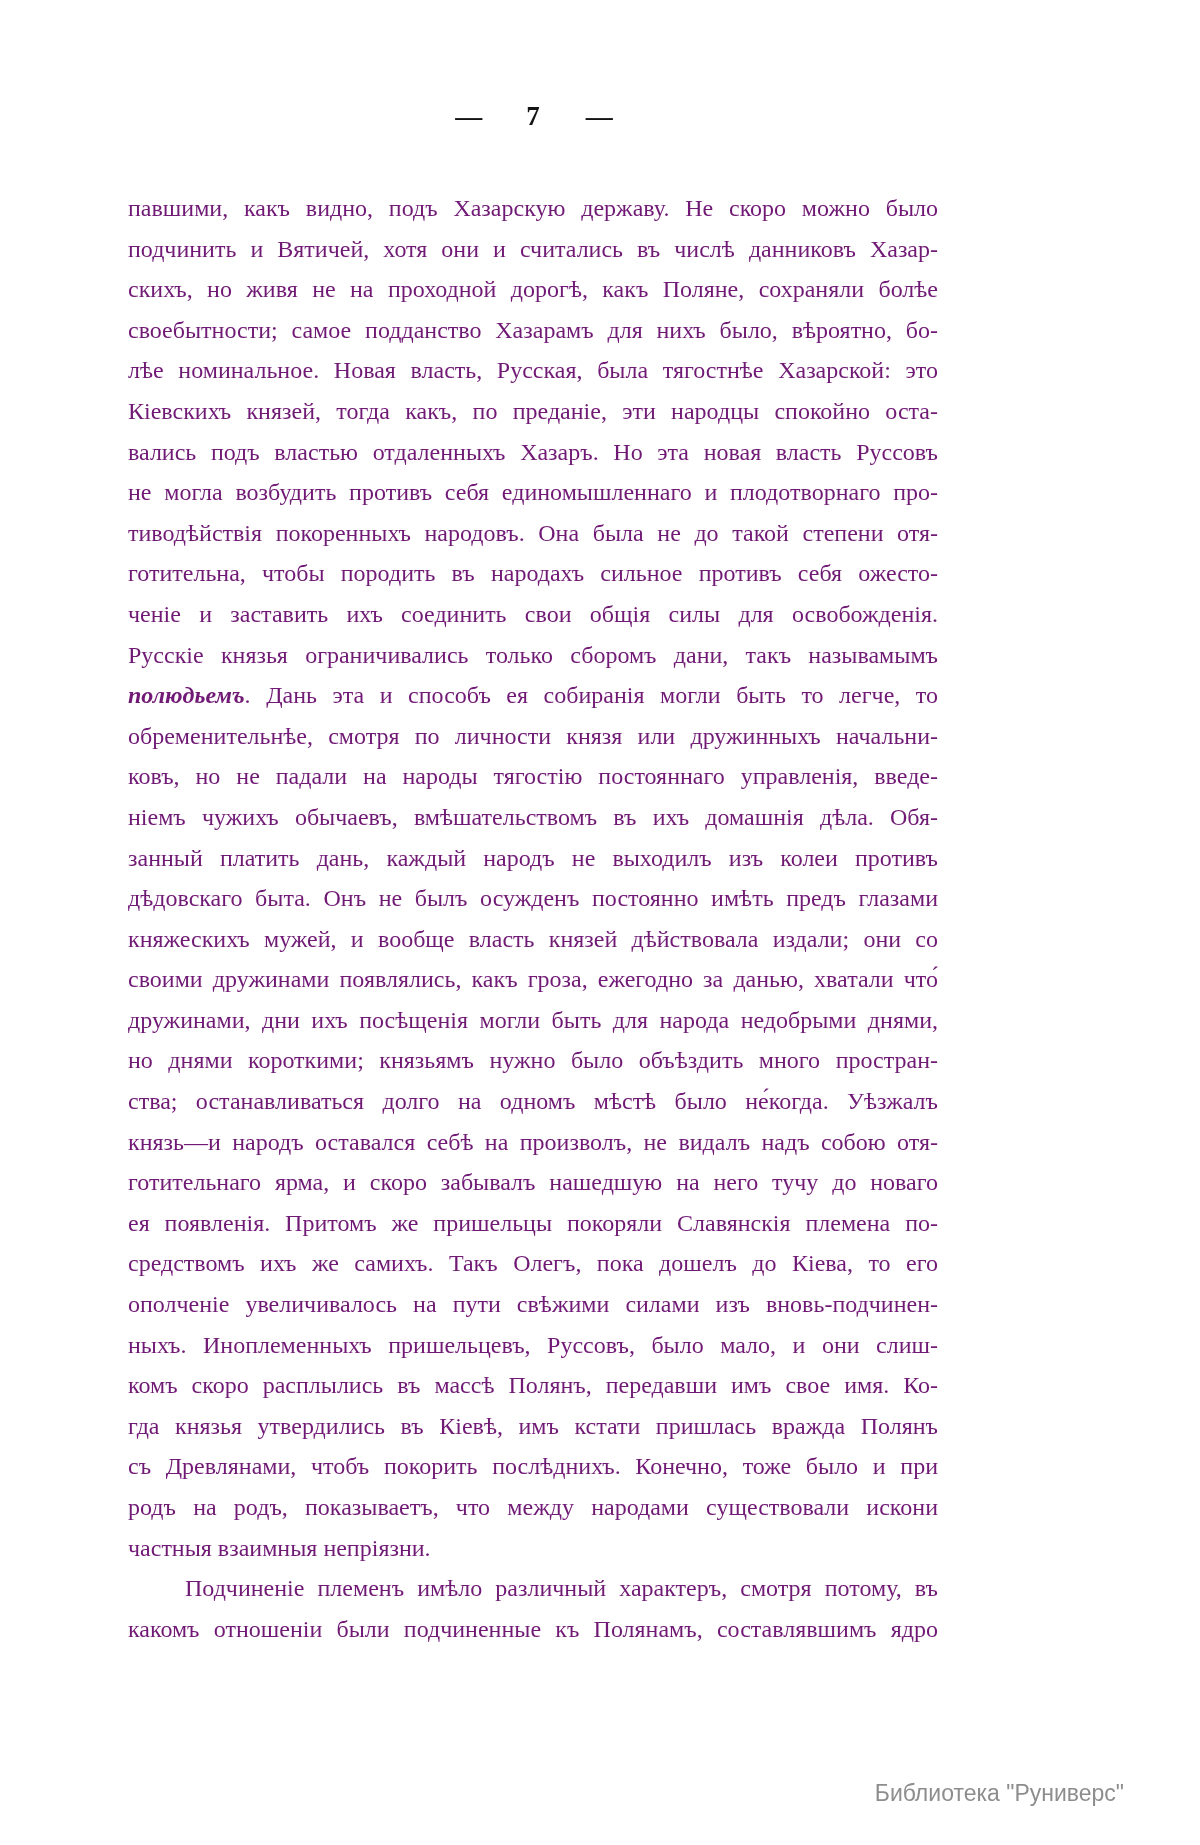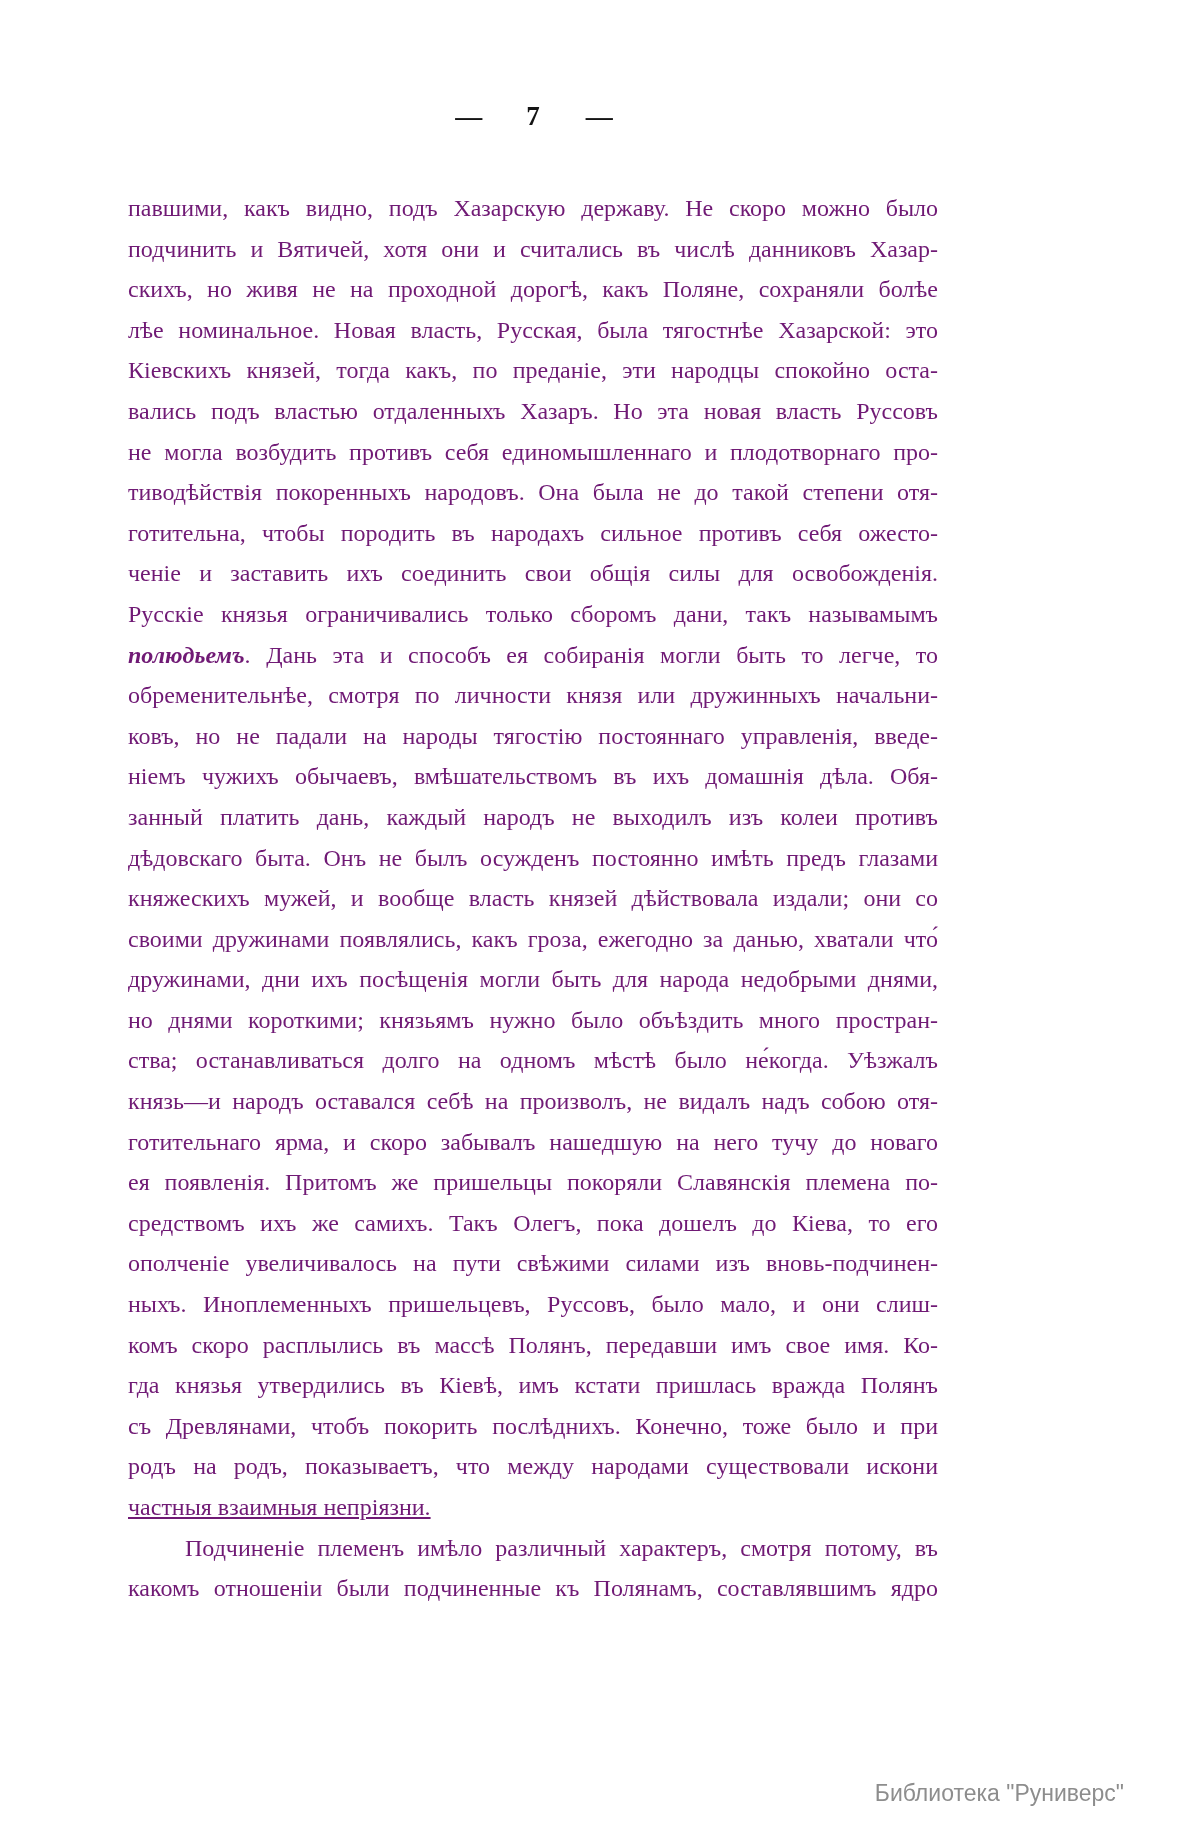--- a/index.html
+++ b/index.html
@@ -44,21 +44,20 @@
   .line {
     text-align: justify;
     text-align-last: justify;
     height: 40.6px;
     overflow: hidden;
   }
   
   .seg-para1b .line:last-child {
     text-align: center;
     text-align-last: left;
-    text-decoration: underline;
   }
   
   .seg-para2 .line:first-child {
     text-indent: 57px;
   }
   .em-word {
     font-style: italic;
     font-weight: bold;
     margin-top: 24px;
   }
@@ -80,20 +79,21 @@
     <span class="dash">—</span>
     <span>7</span>
     <span class="dash">—</span>
   </div>
 
   <div class="text-block">
     <div class="seg seg-para1a">
         <div class="line">павшими, какъ видно, подъ Хазарскую державу. Не скоро можно было</div>
         <div class="line">подчинить и Вятичей, хотя они и считались въ числѣ данниковъ Хазар-</div>
         <div class="line">скихъ, но живя не на проходной дорогѣ, какъ Поляне, сохраняли болѣе</div>
+        <div class="line">своебытности; самое подданство Хазарамъ для нихъ было, вѣроятно, бо-</div>
         <div class="line">лѣе номинальное. Новая власть, Русская, была тягостнѣе Хазарской: это</div>
         <div class="line">Кіевскихъ князей, тогда какъ, по преданіе, эти народцы спокойно оста-</div>
         <div class="line">вались подъ властью отдаленныхъ Хазаръ. Но эта новая власть Руссовъ</div>
         <div class="line">не могла возбудить противъ себя единомышленнаго и плодотворнаго про-</div>
         <div class="line">тиводѣйствія покоренныхъ народовъ. Она была не до такой степени отя-</div>
         <div class="line">готительна, чтобы породить въ народахъ сильное противъ себя ожесто-</div>
         <div class="line">ченіе и заставить ихъ соединить свои общія силы для освобожденія.</div>
         <div class="line">Русскіе князья ограничивались только сборомъ дани, такъ называмымъ</div>
       </div>
     <div class="line">

